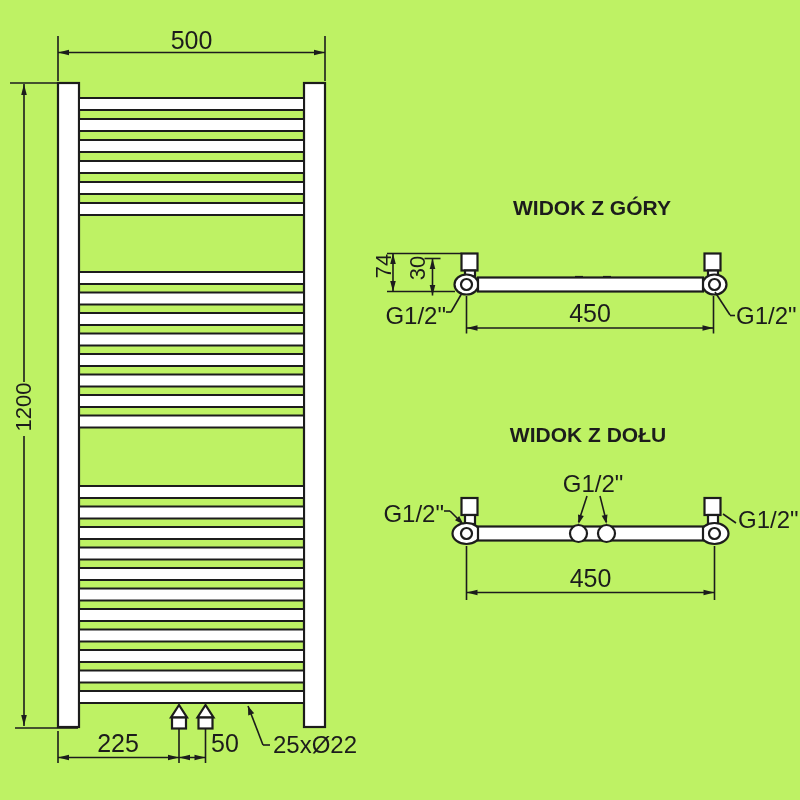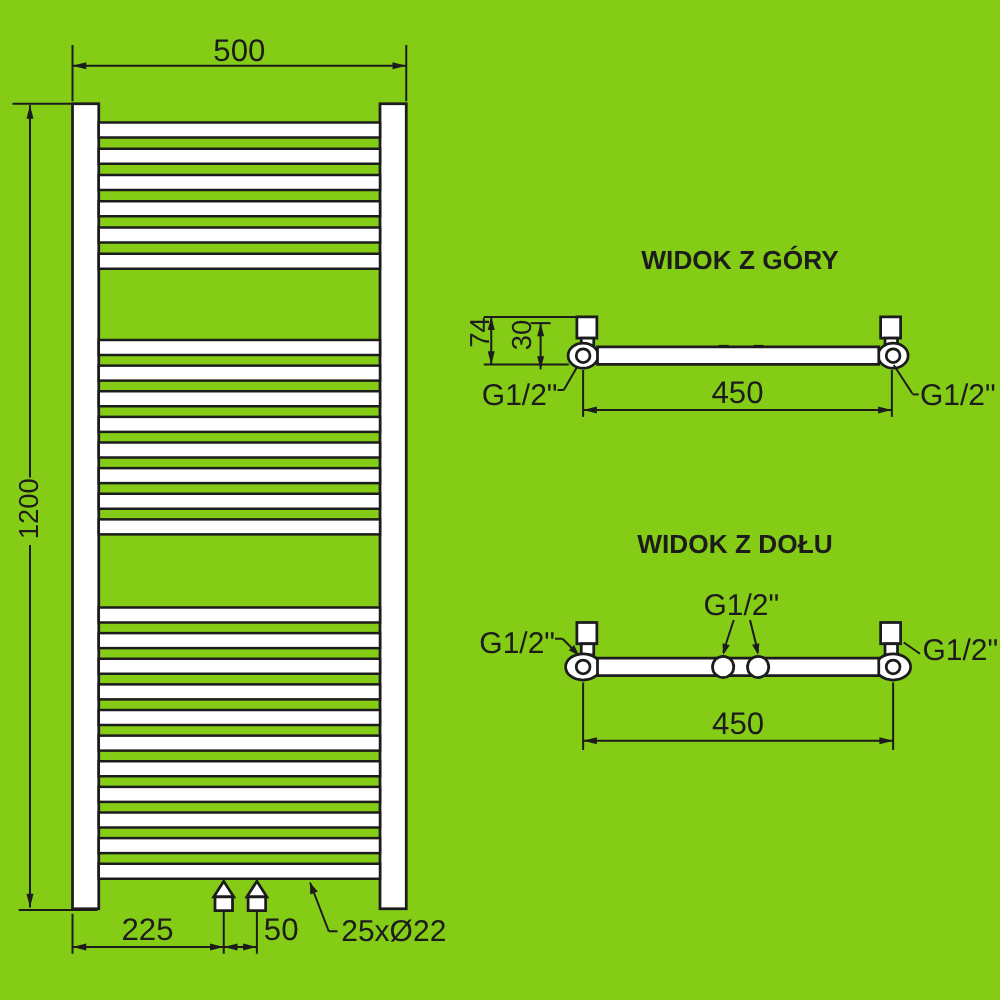--- a/index.html
+++ b/index.html
@@ -1,16 +1,16 @@
 <!DOCTYPE html>
 <html><head>
 <meta charset="utf-8">
 <style>
   html, body { margin: 0; padding: 0; background: #ffffff; }
-  .canvas { width: 800px; height: 800px; background: #84cc16; position: relative; }
+  .canvas { width: 800px; height: 800px; background: #bef264; position: relative; }
   svg { display: block; }
   text {
     font-family: "Liberation Sans", sans-serif;
     fill: #1c1c1c;
   }
   .dim-text  { font-size: 25px; }
   .dim-text-sm { font-size: 22px; }
   .label-text { font-size: 24px; }
   .title-text { font-size: 21px; font-weight: bold; }
   .outline { fill: #ffffff; stroke: #1c1c1c; stroke-width: 2.2px; }

